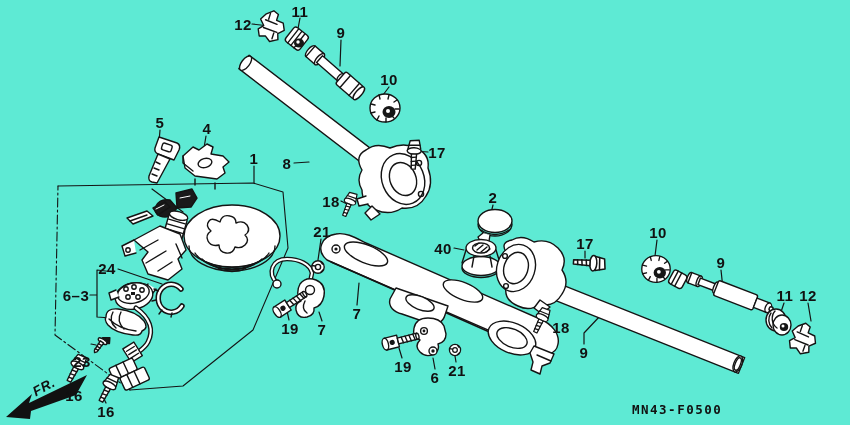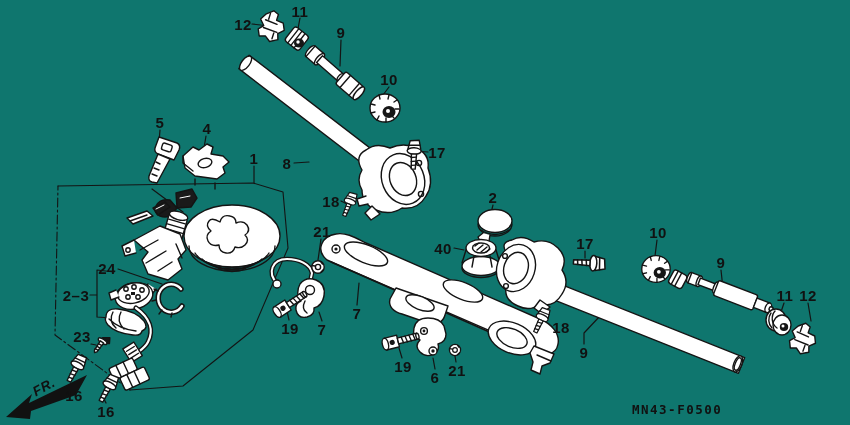--- a/index.html
+++ b/index.html
@@ -1,17 +1,17 @@
 <!DOCTYPE html>
 <html><head>
 <meta charset="utf-8">
 <style>
   html,body{margin:0;padding:0;background:#ffffff;}
   .stage{
-    position:relative;width:850px;height:425px;background:#0f766e;overflow:hidden;
+    position:relative;width:850px;height:425px;background:#5eead4;overflow:hidden;
     font-family:"Liberation Sans",sans-serif;
   }
   .stage svg{position:absolute;left:0;top:0;}
   .co{
     position:absolute;transform:translate(-50%,-50%);
     font:bold 15px "Liberation Sans",sans-serif;color:#111;
     letter-spacing:.5px;white-space:nowrap;user-select:none;
   }
   .fr{
     position:absolute;left:44px;top:387px;
@@ -398,22 +398,22 @@
 <div class="co" style="left:437px;top:152px">17</div>
 <div class="co" style="left:160px;top:122px">5</div>
 <div class="co" style="left:207px;top:128px">4</div>
 <div class="co" style="left:254px;top:158px">1</div>
 <div class="co" style="left:287px;top:163px">8</div>
 <div class="co" style="left:331px;top:201px">18</div>
 <div class="co" style="left:493px;top:197px">2</div>
 <div class="co" style="left:443px;top:248px">40</div>
 <div class="co" style="left:322px;top:231px">21</div>
 <div class="co" style="left:107px;top:268px">24</div>
-<div class="co" style="left:76px;top:295px">2–3</div>
-<div class="co" style="left:82px;top:336px">23</div>
+<div class="co" style="left:76px;top:295px">6–3</div>
+<div class="co" style="left:82px;top:361px">23</div>
 <div class="co" style="left:74px;top:395px">16</div>
 <div class="co" style="left:106px;top:411px">16</div>
 <div class="co" style="left:290px;top:328px">19</div>
 <div class="co" style="left:322px;top:329px">7</div>
 <div class="co" style="left:357px;top:313px">7</div>
 <div class="co" style="left:403px;top:366px">19</div>
 <div class="co" style="left:435px;top:377px">6</div>
 <div class="co" style="left:457px;top:370px">21</div>
 <div class="co" style="left:561px;top:327px">18</div>
 <div class="co" style="left:584px;top:352px">9</div>

